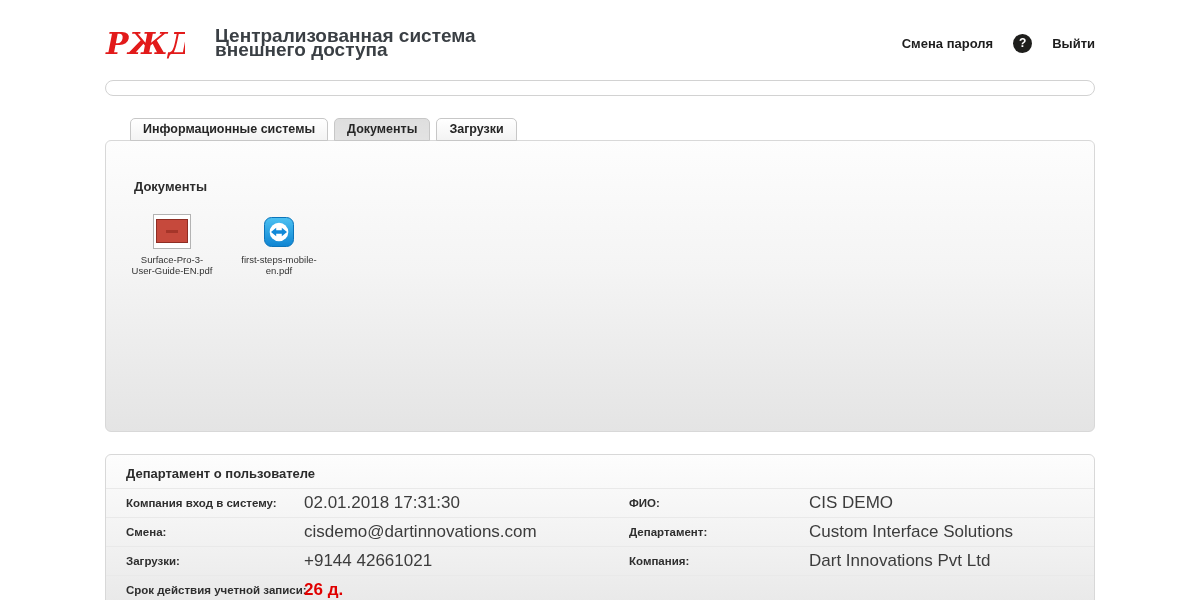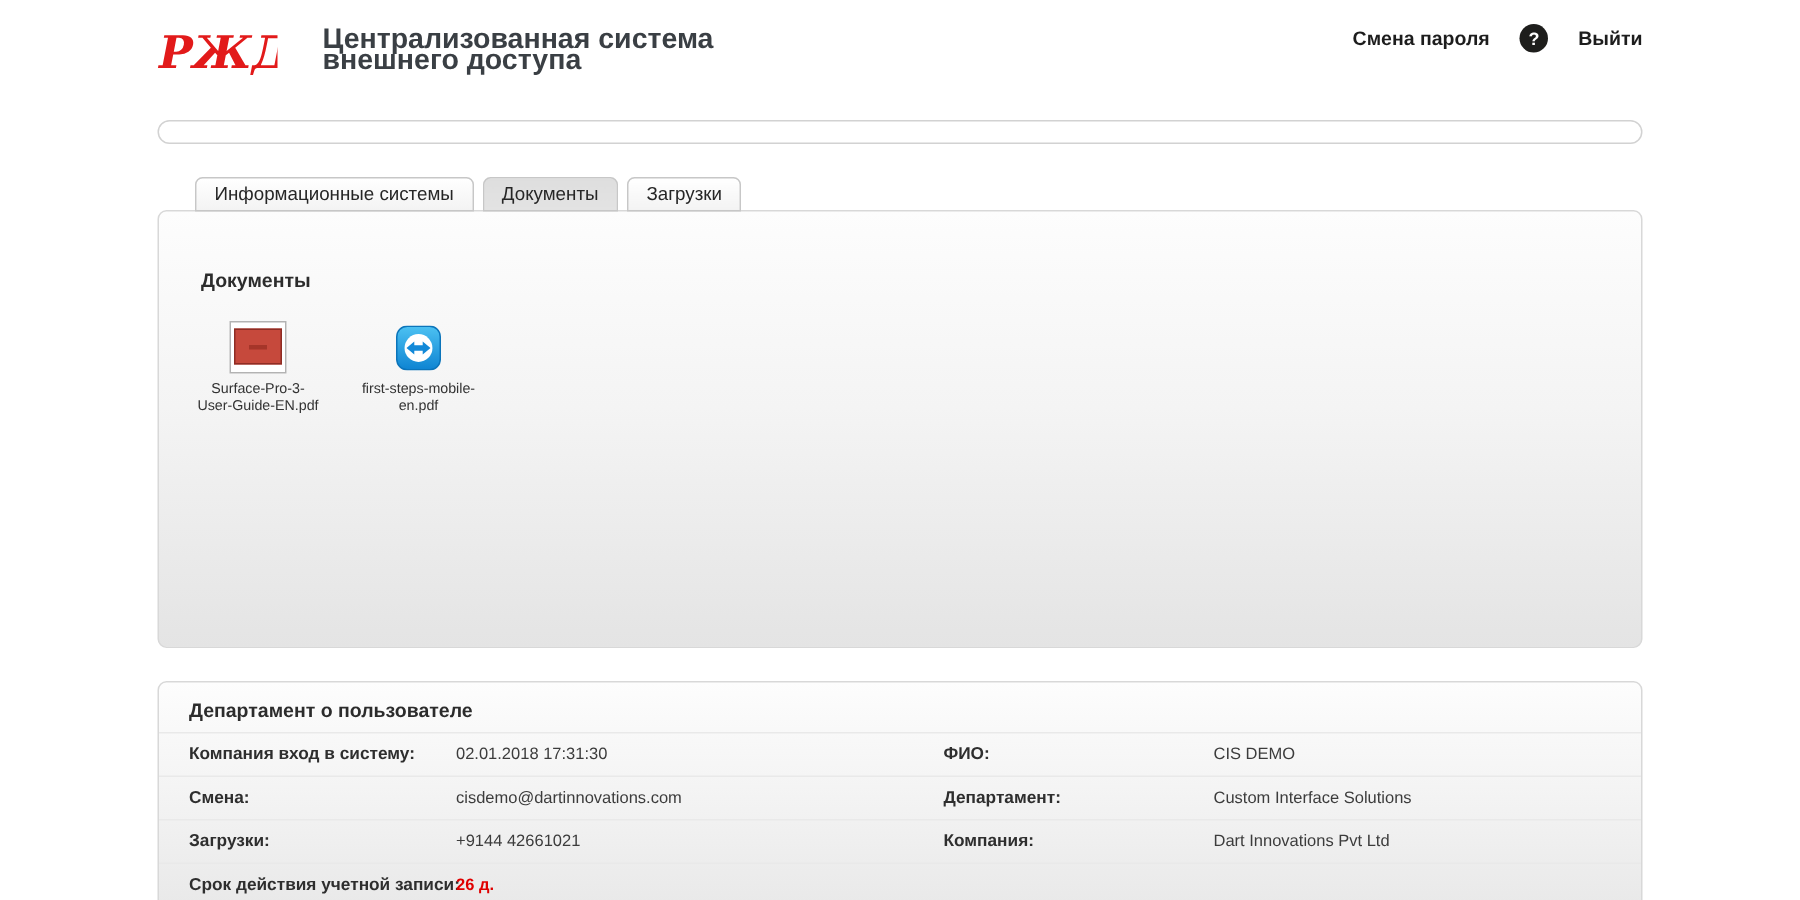--- a/index.html
+++ b/index.html
@@ -1,39 +1,39 @@
 <!DOCTYPE html>
 <html><head>
 <meta charset="utf-8">
 <style>
   * { margin:0; padding:0; box-sizing:border-box; }
   html,body { width:1200px; height:600px; overflow:hidden; background:#ffffff;
               font-family:"Liberation Sans", sans-serif; color:#2f2f2f; }
   .container { width:990px; margin:0 auto; }
 
   
-  .header { display:flex; align-items:flex-start; justify-content:space-between;
+  .header { display:flex; align-items:center; justify-content:space-between;
             padding-top:16px; height:70px; }
   .brand { display:flex; align-items:center; gap:6px; }
   .brand-logo { flex:0 0 auto; }
   .brand-title { font-size:19px; font-weight:bold; line-height:14.5px; color:#3a3f44;margin-left:24px; }
   .header-actions { display:flex; align-items:center; gap:20px; }
   .header-link { font-size:13px; font-weight:bold; color:#1d1d1d; text-decoration:none; cursor:pointer; }
   .help-icon { width:19px; height:19px; border-radius:50%; background:#1e1e1c; color:#ffffff;
                font-size:12px; font-weight:bold; display:flex; align-items:center; justify-content:center;
                cursor:pointer; }
 
   
   .pill-bar { height:16px; border:1px solid #d2d2d2; border-radius:9px; background:#ffffff;
               margin-top:10px; }
 
   
   .tabs { display:flex; padding-left:25px; margin-top:22px; position:relative; z-index:2; }
   .tab { border:1px solid #c7c7c7; border-radius:5px 5px 0 0; padding:3px 12px 4px;
-         margin-right:6px; font-size:12.5px; font-weight:normal; color:#262626; cursor:pointer;
+         margin-right:6px; font-size:12.5px; font-weight:bold; color:#262626; cursor:pointer;
          background:linear-gradient(#ffffff,#f3f3f3); }
   .tab.active { background:linear-gradient(#dedede,#e3e3e3); }
 
   
   .main-panel { margin-top:-1px; height:292px; border:1px solid #d8d8d8; border-radius:6px;
                 background:linear-gradient(180deg,#fdfdfd 0%,#f4f4f4 45%,#e4e4e4 100%); }
   .docs-heading { font-size:13px; font-weight:bold; color:#2c2c2c; padding:38px 0 0 28px; }
   .files-row { display:flex; padding:18px 0 0 24px;gap:19px; }
   .file-item { width:84px; margin-right:4px; text-align:center; cursor:pointer; }
   .file-icon-wrap { height:37px; display:flex; align-items:flex-end; justify-content:center;
@@ -46,21 +46,21 @@
                                background:#a53529; }
   .file-label { font-size:9.5px; line-height:11px; color:#333333; word-break:normal; }
 
   
   .info-panel { margin-top:22px; height:170px; border:1px solid #d8d8d8; border-radius:6px 6px 0 0;
                 background:linear-gradient(180deg,#fdfdfd 0%,#f1f1f1 55%,#e6e6e6 100%); }
   .info-heading { font-size:13px; font-weight:bold; color:#2c2c2c; padding:11px 20px 7px 20px; }
   .info-row { display:grid; grid-template-columns:178px 325px 180px 1fr;
               padding:0 20px; line-height:28px; border-top:1px solid #e9e9e9; }
   .info-label { font-size:11.5px; font-weight:bold; color:#2e2e2e; white-space:nowrap; }
-  .info-value { font-size:11px; color:#3c3c3c; white-space:nowrap; }
+  .info-value { font-size:17px; color:#3c3c3c; white-space:nowrap; }
   .info-value.alert { color:#e00000; font-weight:bold; }
 </style>
 </head>
 <body>
 
 <div class="container">
 
   <div class="header">
     <div class="brand">
       <svg class="brand-logo" width="80" height="36" viewBox="0 0 80 36">

